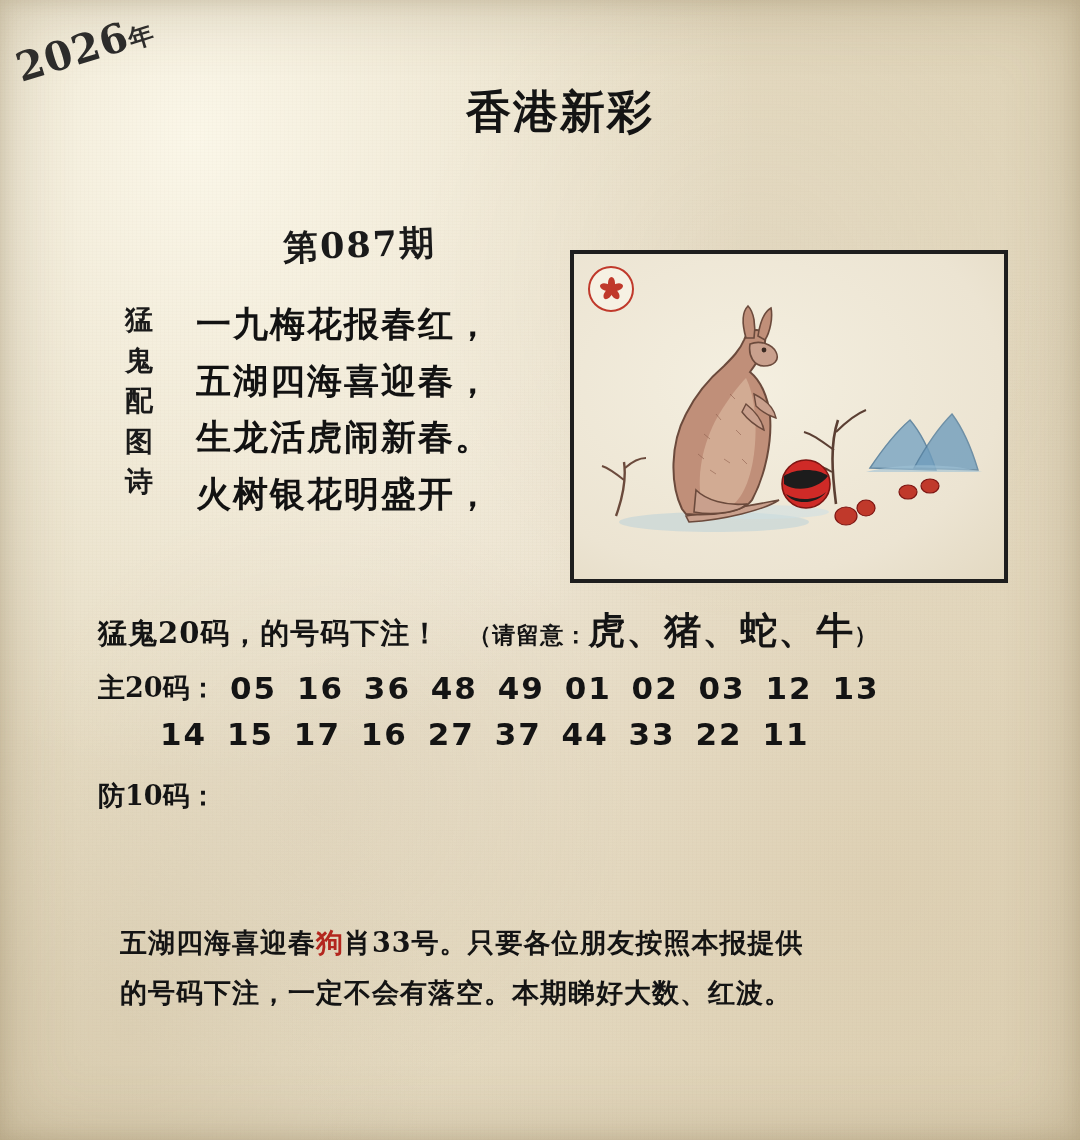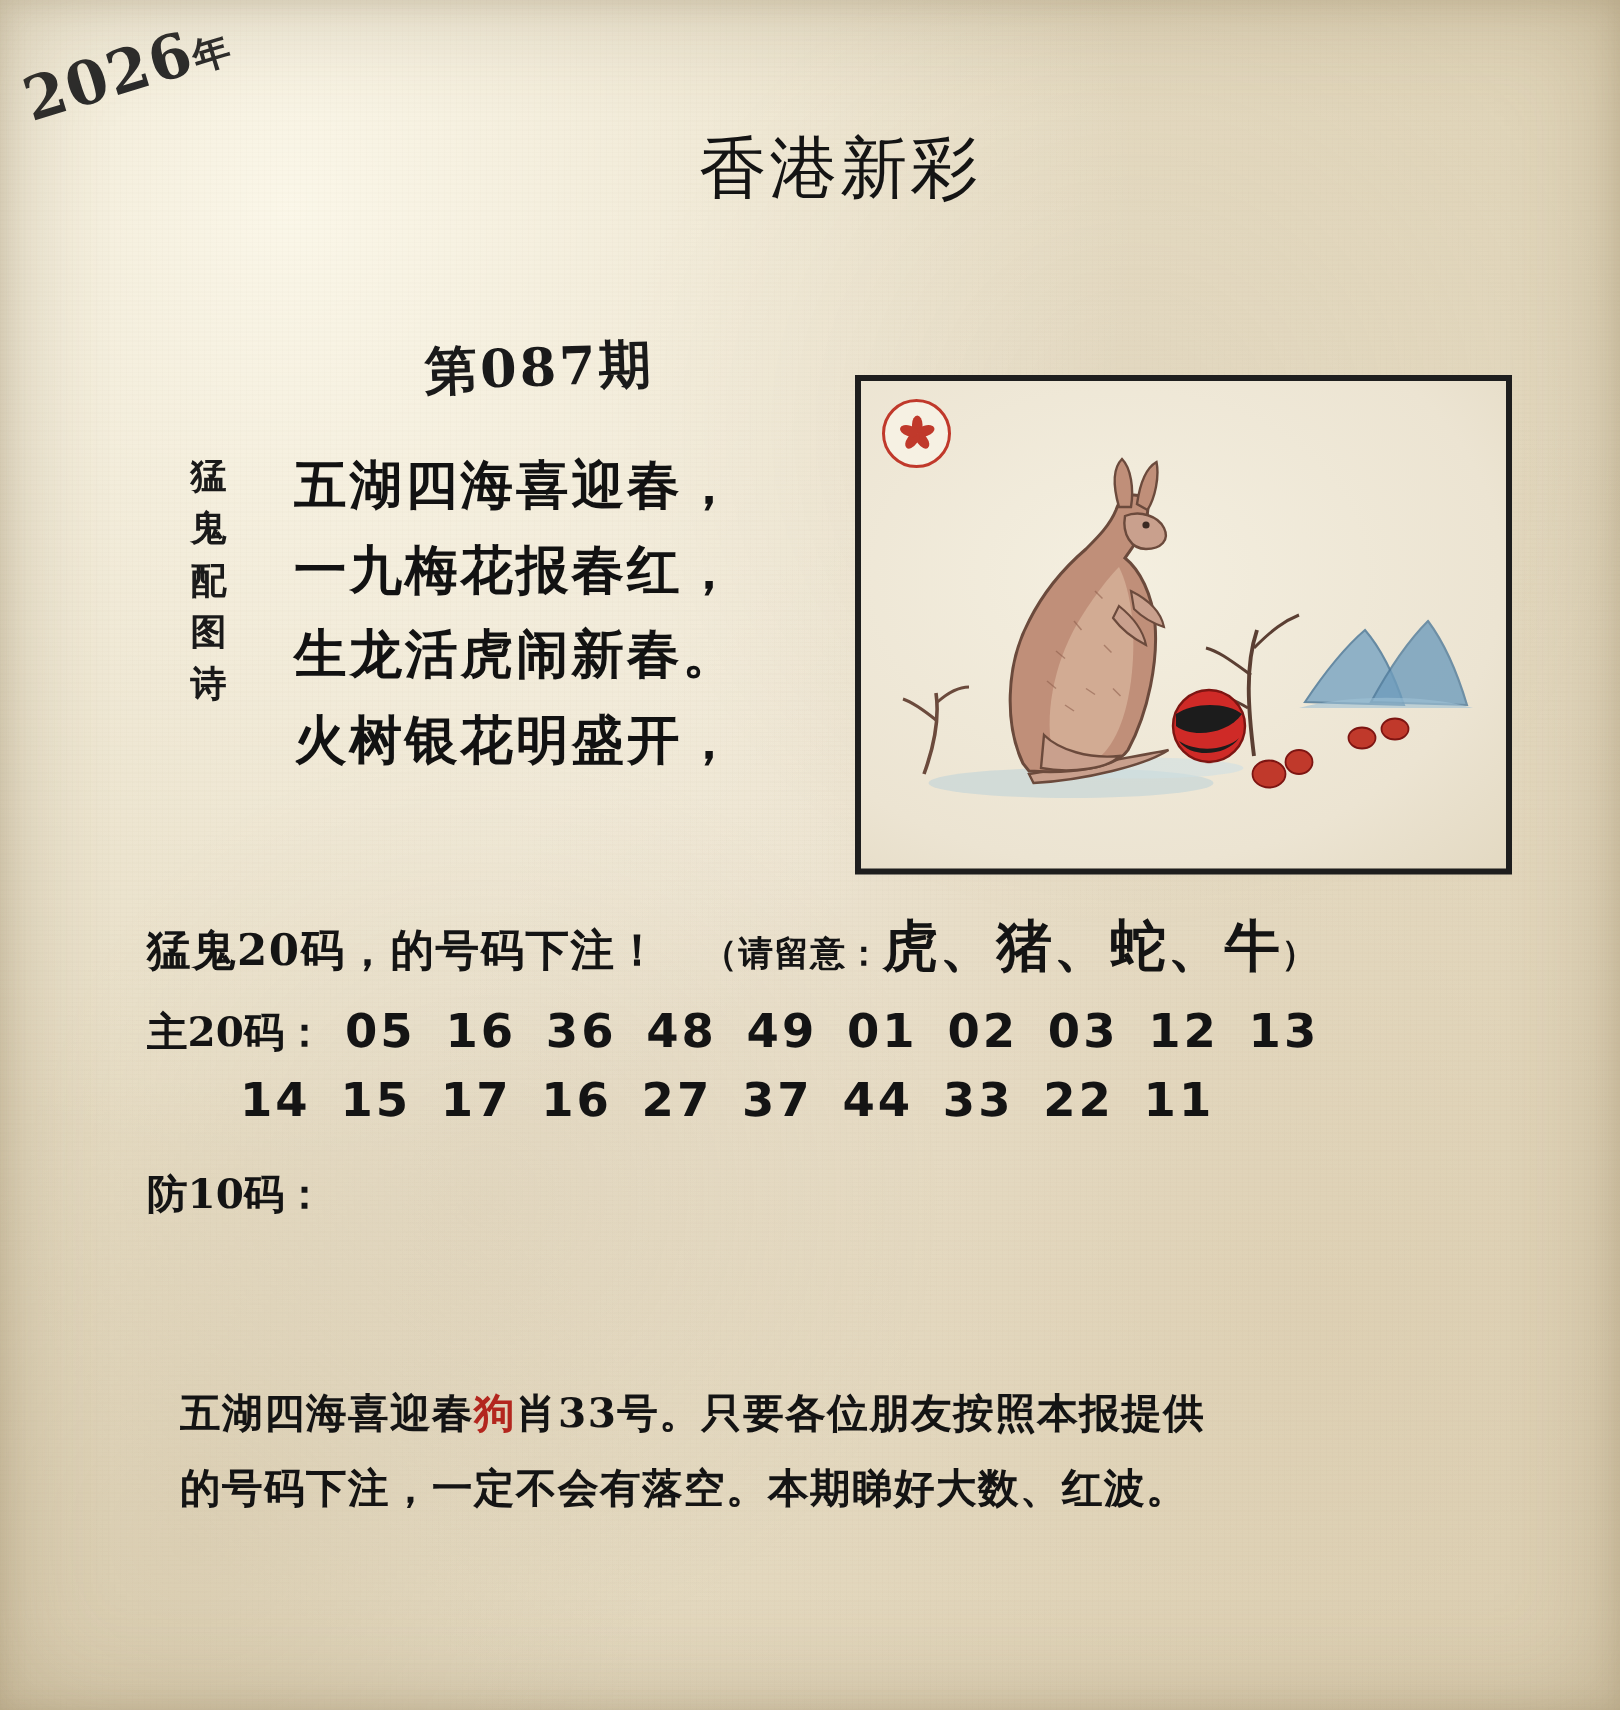--- a/index.html
+++ b/index.html
@@ -61,21 +61,21 @@
 
   
   #title {
     position: absolute;
     left: 0;
     right: 0;
     top: 82px;
     text-align: center;
     font-family: "DejaVu Sans", sans-serif;
     font-size: 45px;
-    font-weight: 400;
+    font-weight: 700;
     color: #141414;
     letter-spacing: 2px;
     margin-left: 40px;
   }
 
   
   #issue {
     position: absolute;
     left: 283px;
     top: 222px;
@@ -87,21 +87,21 @@
     transform: rotate(-2deg);
   }
 
   
   #vlabel {
     position: absolute;
     left: 118px;
     top: 300px;
     width: 42px;
     font-family: "DejaVu Serif", serif;
-    font-size: 24px;
+    font-size: 28px;
     font-weight: 700;
     color: #1a1a1a;
     line-height: 1.45;
     text-align: center;
   }
 
   
   #poem {
     position: absolute;
     left: 196px;
@@ -224,22 +224,22 @@
     <span>2026</span><span class="suffix">年</span>
   </div>
 
   <div id="title">香港新彩</div>
 
   <div id="issue">第087期</div>
 
   <div id="vlabel">猛鬼配图诗</div>
 
   <div id="poem">
+    <div class="line">一九梅花报春红，</div>
     <div class="line">五湖四海喜迎春，</div>
-    <div class="line">一九梅花报春红，</div>
     <div class="line">生龙活虎闹新春。</div>
     <div class="line">火树银花明盛开，</div>
   </div>
 
   <div id="frame">
     <svg viewBox="0 0 430 325" width="430" height="325">
 
       <ellipse cx="140" cy="268" rx="95" ry="10" fill="#bcd2d8" opacity="0.55"></ellipse>
       <ellipse cx="185" cy="258" rx="70" ry="7" fill="#cfe0e2" opacity="0.6"></ellipse>
 

